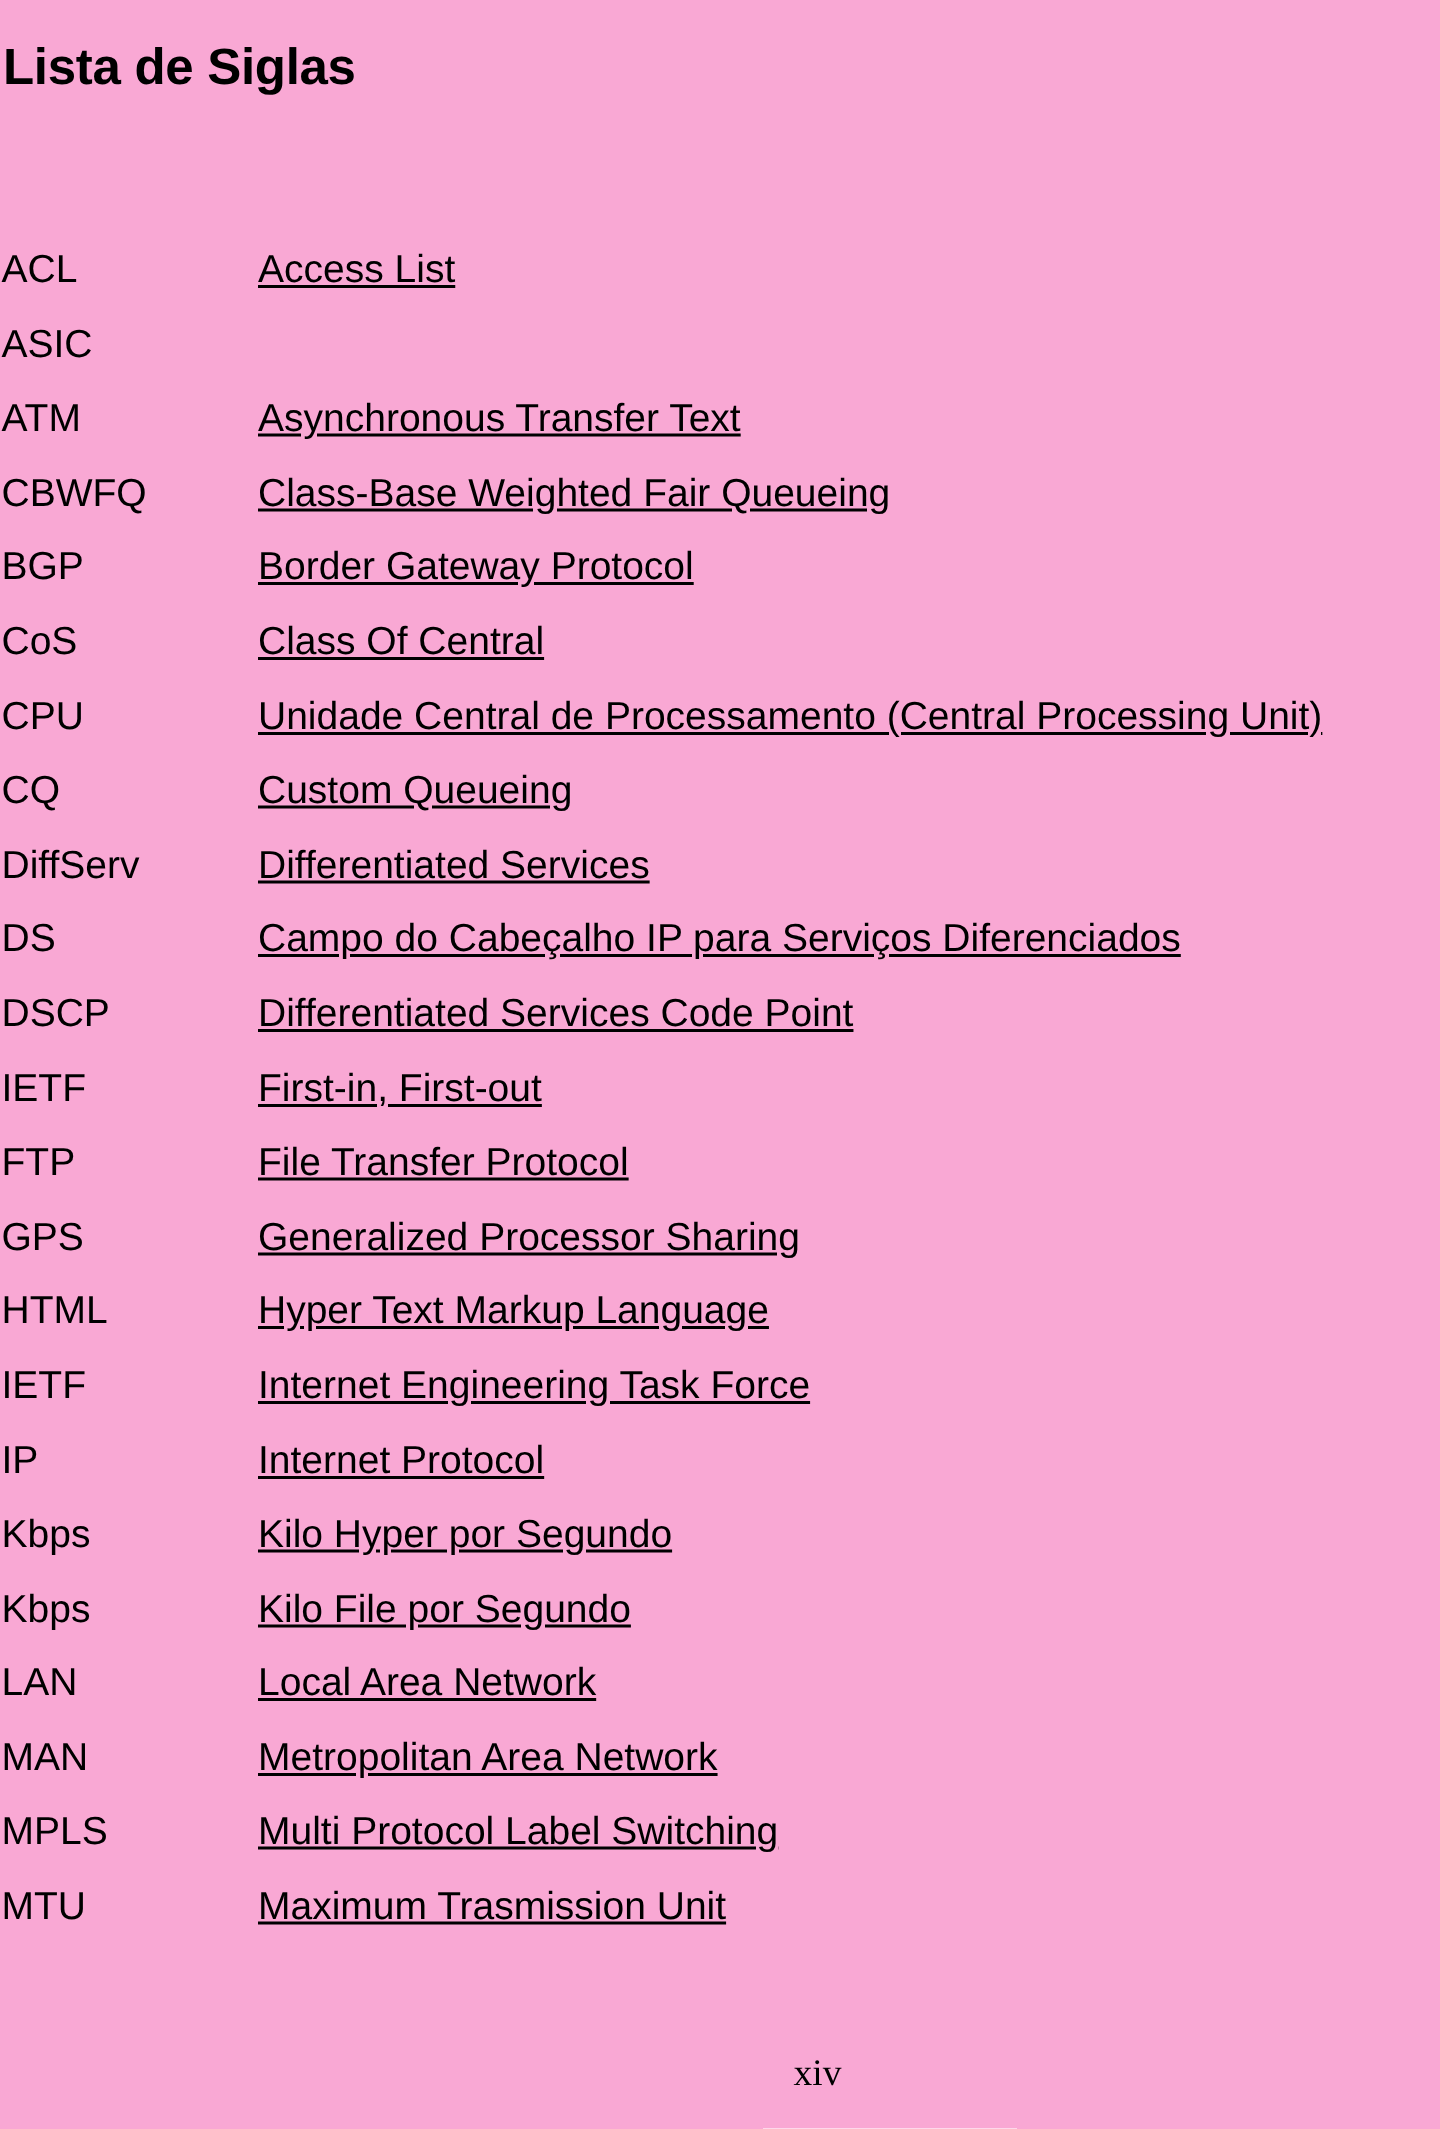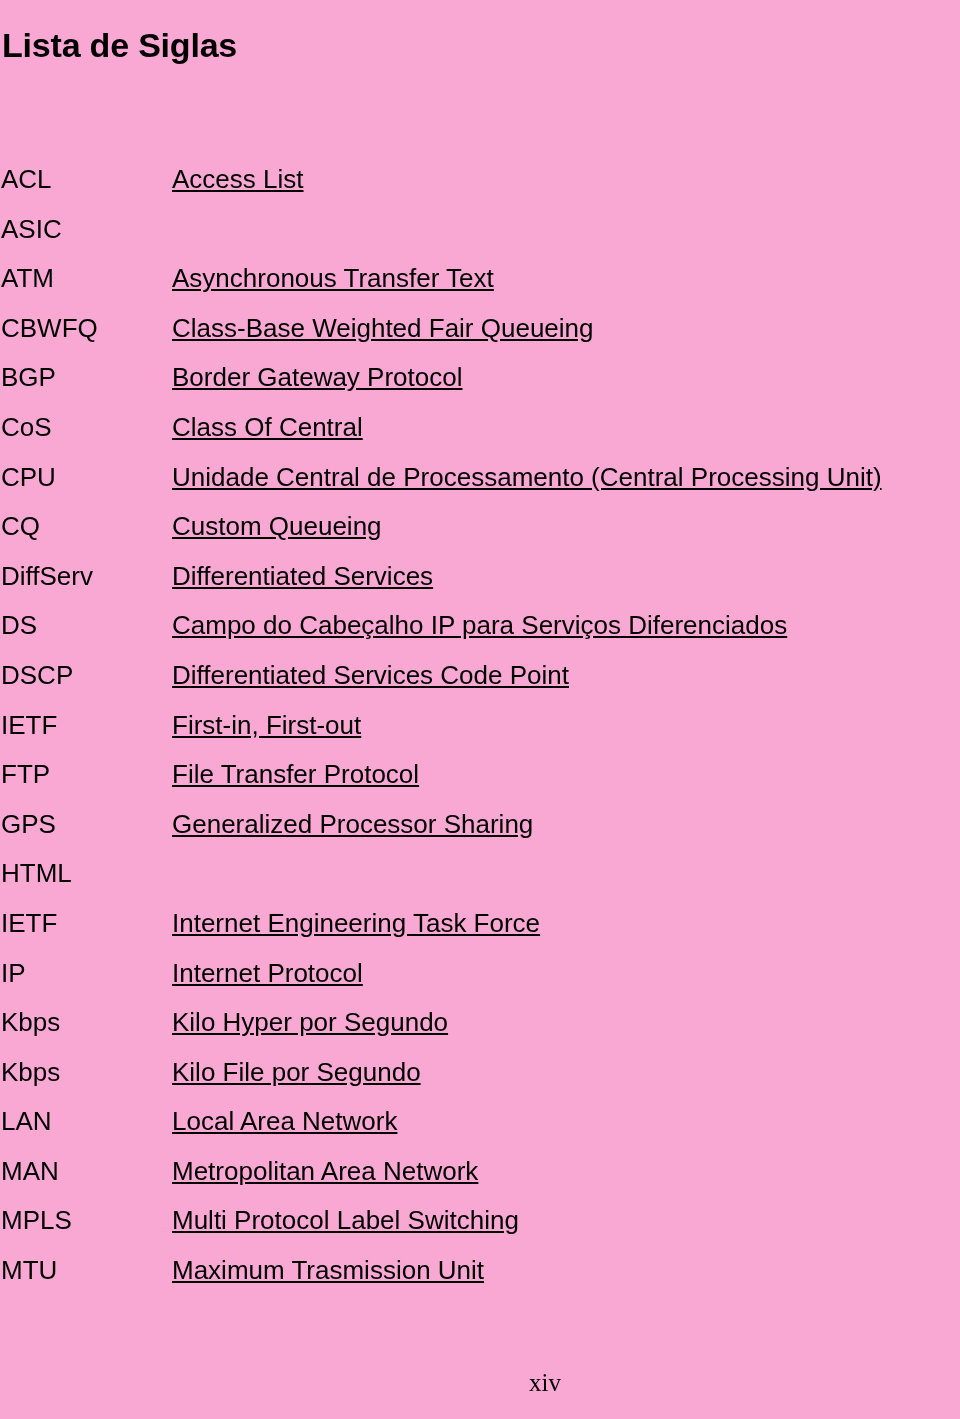--- a/index.html
+++ b/index.html
@@ -135,20 +135,21 @@
       <div class="acronym-row">
         <span class="acronym-term">FTP</span>
         <span class="acronym-def">File Transfer Protocol</span>
       </div>
       <div class="acronym-row">
         <span class="acronym-term">GPS</span>
         <span class="acronym-def">Generalized Processor Sharing</span>
       </div>
       <div class="acronym-row">
         <span class="acronym-term">HTML</span>
+        <span class="acronym-def">Hyper Text Markup Language</span>
       </div>
       <div class="acronym-row">
         <span class="acronym-term">IETF</span>
         <span class="acronym-def">Internet Engineering Task Force</span>
       </div>
       <div class="acronym-row">
         <span class="acronym-term">IP</span>
         <span class="acronym-def">Internet Protocol</span>
       </div>
       <div class="acronym-row">

